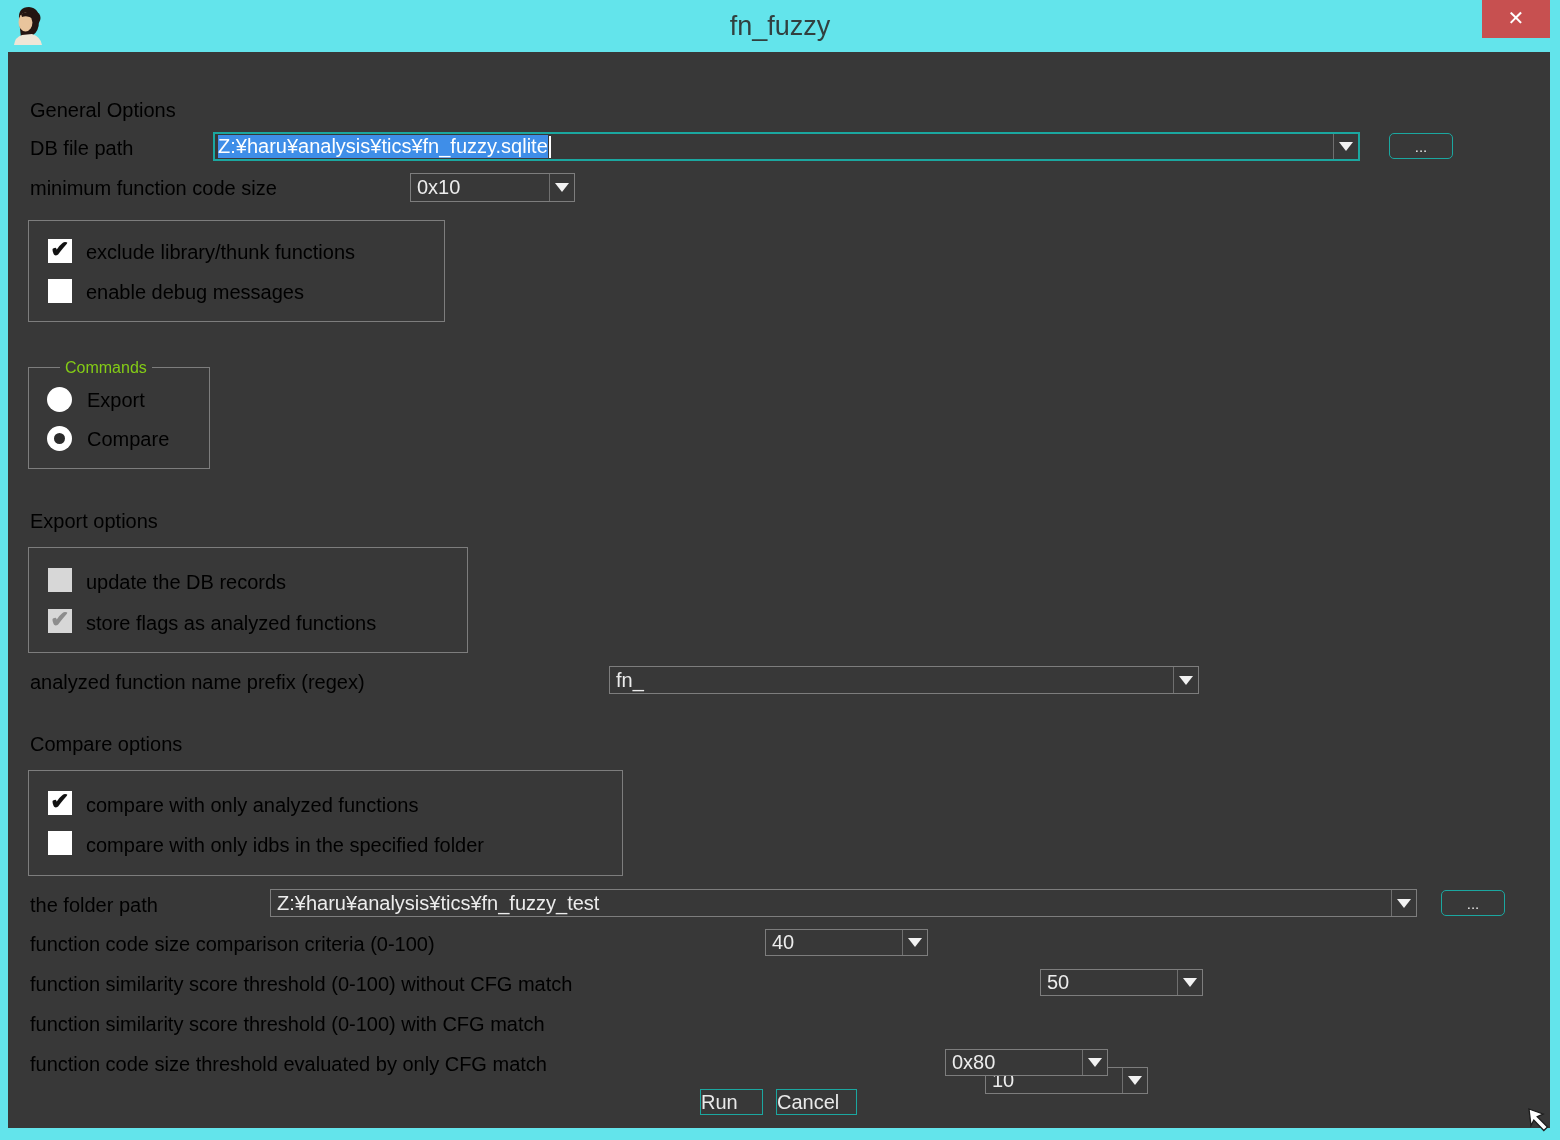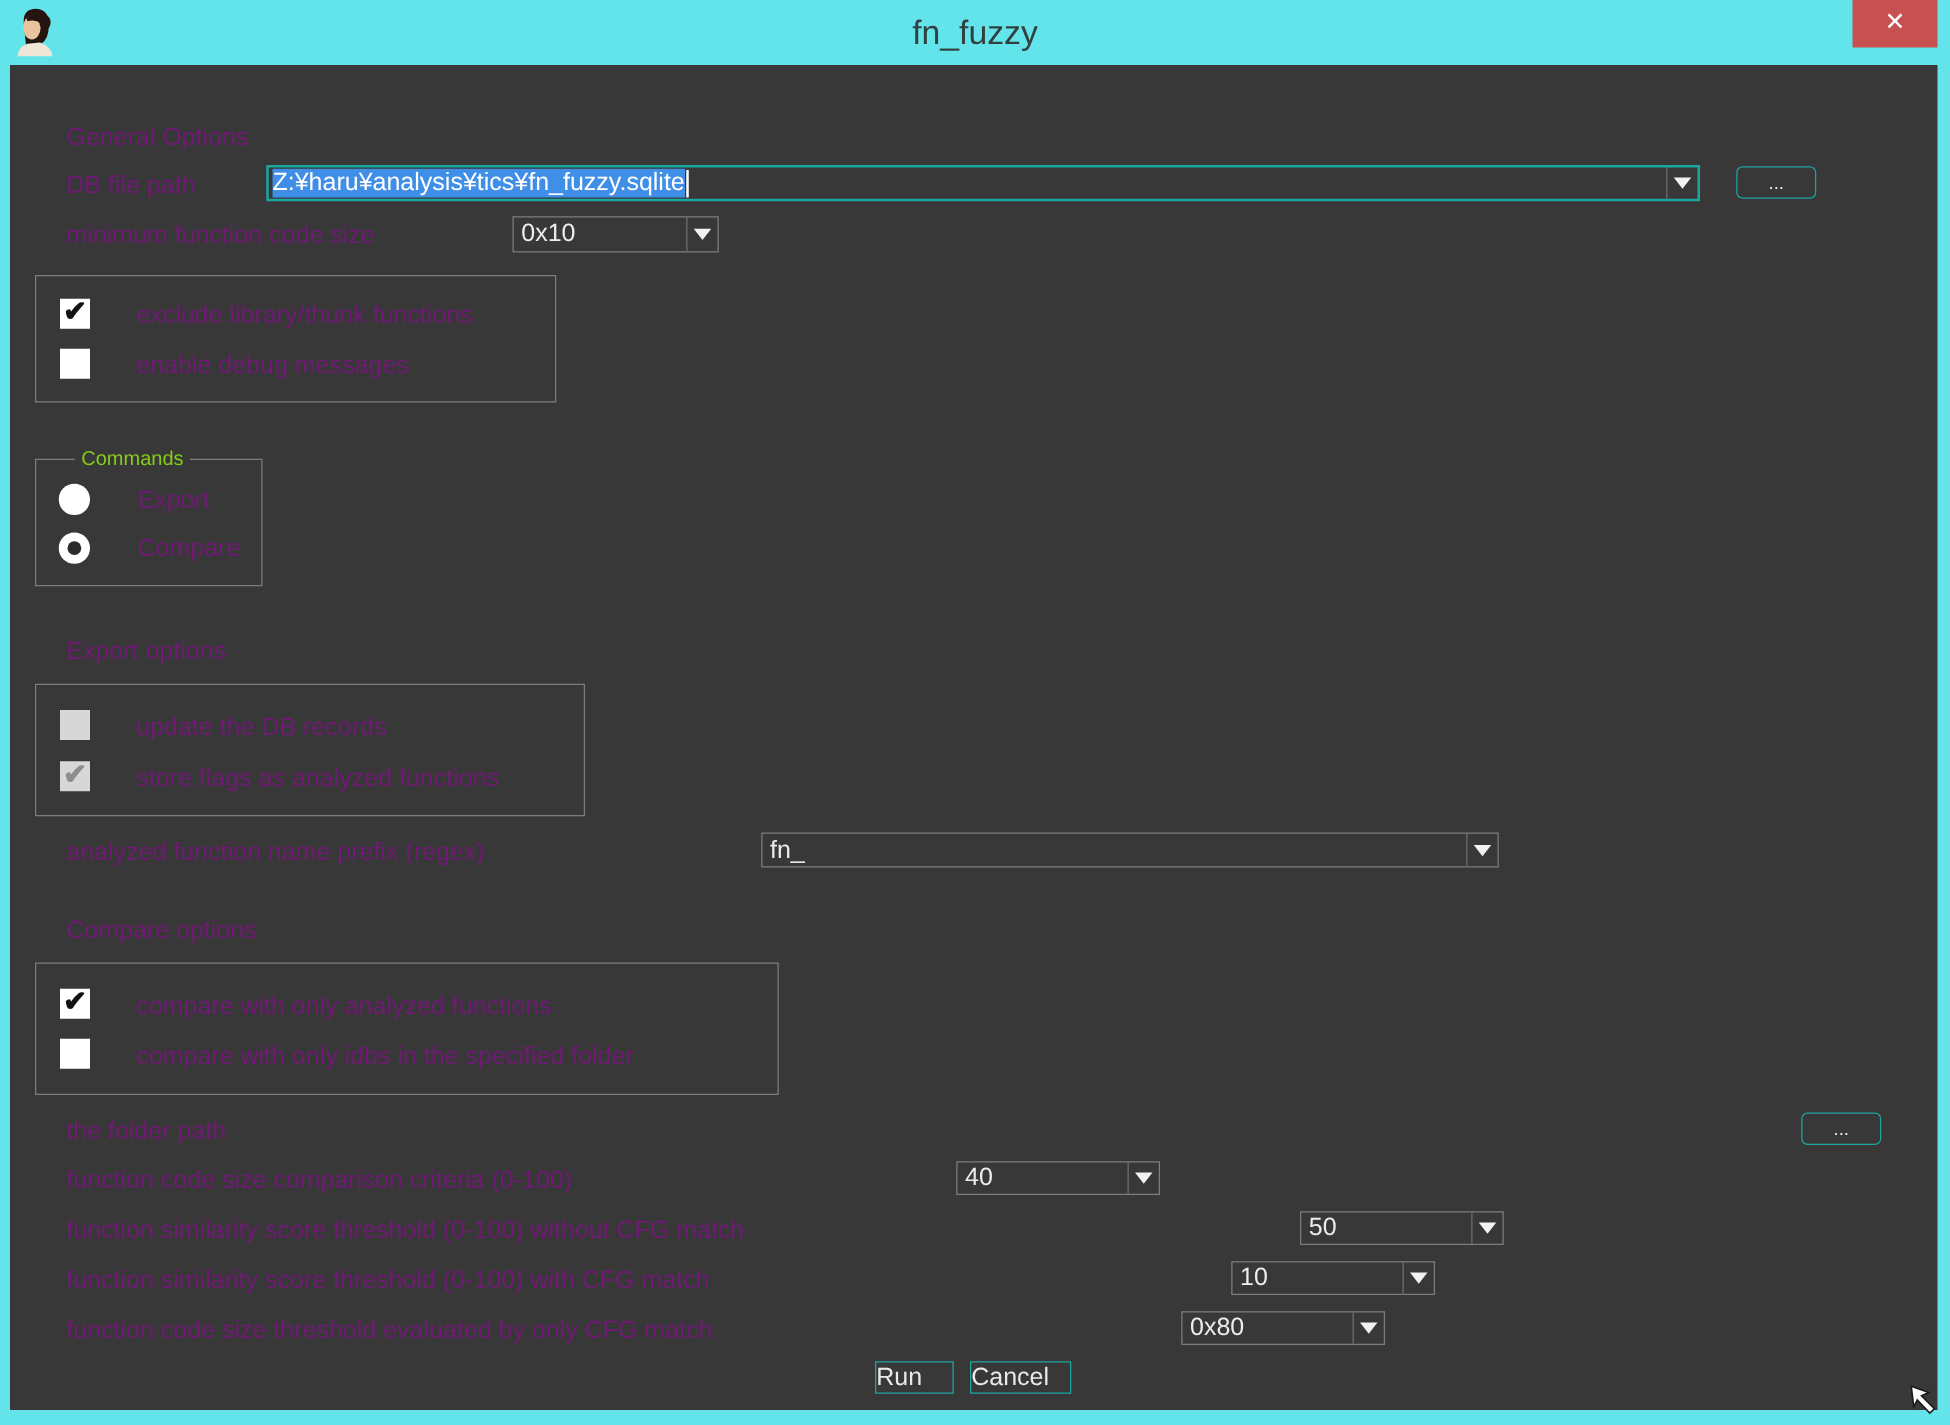--- a/index.html
+++ b/index.html
@@ -11,21 +11,21 @@
   .window-title { position:absolute; left:0; top:0; width:100%; height:52px; text-align:center;
     line-height:52px; font-size:27px; color:#31403F; }
   .app-icon { position:absolute; left:12px; top:4px; width:32px; height:44px; }
   .close-btn { position:absolute; left:1482px; top:0; width:68px; height:38px;
     background:var(--close-red,#C75050); color:#FFFFFF; font-size:20px; text-align:center;
     line-height:37px; cursor:pointer; }
 
   .dialog-body { position:absolute; left:8px; top:52px; width:1542px; height:1076px;
     background:var(--body-bg,#383838); }
 
-  .label, .heading { position:absolute; color:#701a75; font-size:20px; line-height:25px; white-space:nowrap;margin-left:23px; }
+  .label, .heading { position:absolute; color:#000000; font-size:20px; line-height:25px; white-space:nowrap; }
 
   .groupbox { position:absolute; border:1px solid #7D7D7D; }
   .legend { position:absolute; background:var(--body-bg,#383838); padding:0 5px; color:#84cc16;
     font-size:16px; line-height:24px; white-space:nowrap; }
 
   .combo { position:absolute; display:flex; align-items:stretch; border:1px solid #7D7D7D;
     background:var(--body-bg,#383838); }
   .combo.focused { border:2px solid var(--accent-teal,#1BA7A0); }
   .combo-value { flex:1 1 auto; display:flex; align-items:center; padding:0 2px 0 6px;
     font-size:20px; color:#ECECEC; white-space:nowrap; overflow:hidden; }
@@ -130,40 +130,46 @@
   </div>
 
   <div class="heading" style="left:30px; top:732px;">Compare options</div>
   <div class="groupbox" style="left:28px; top:770px; width:595px; height:106px;"></div>
   <span class="checkbox checked" style="left:48px; top:791px;"></span>
   <div class="label" style="left:86px; top:793px;">compare with only analyzed functions</div>
   <span class="checkbox" style="left:48px; top:831px;"></span>
   <div class="label" style="left:86px; top:833px;">compare with only idbs in the specified folder</div>
 
   <div class="label" style="left:30px; top:893px;">the folder path</div>
+  <div class="combo" style="left:270px; top:889px; width:1147px; height:28px;">
+    <div class="combo-value">Z:¥haru¥analysis¥tics¥fn_fuzzy_test</div>
+    <div class="combo-arrow-btn">
+      <span class="arrow-down"></span>
+    </div>
+  </div>
   <button class="browse-btn" style="left:1441px; top:890px; width:64px; height:26px;">...</button>
 
   <div class="label" style="left:30px; top:932px;text-align:center;">function code size comparison criteria (0-100)</div>
   <div class="combo" style="left:765px; top:929px; width:163px; height:27px;">
     <div class="combo-value">40</div>
     <div class="combo-arrow-btn">
       <span class="arrow-down"></span>
     </div>
   </div>
 
   <div class="label" style="left:30px; top:972px;">function similarity score threshold (0-100) without CFG match</div>
   <div class="combo" style="left:1040px; top:969px; width:163px; height:27px;">
     <div class="combo-value">50</div>
     <div class="combo-arrow-btn">
       <span class="arrow-down"></span>
     </div>
   </div>
 
   <div class="label" style="left:30px; top:1012px;">function similarity score threshold (0-100) with CFG match</div>
-  <div class="combo" style="left:985px; top:1009px; width:163px; height:27px;">
+  <div class="combo" style="left:985px; top:1067px; width:163px; height:27px;">
     <div class="combo-value">10</div>
     <div class="combo-arrow-btn">
       <span class="arrow-down"></span>
     </div>
   </div>
 
   <div class="label" style="left:30px; top:1052px;">function code size threshold evaluated by only CFG match</div>
   <div class="combo" style="left:945px; top:1049px; width:163px; height:27px;">
     <div class="combo-value">0x80</div>
     <div class="combo-arrow-btn">

